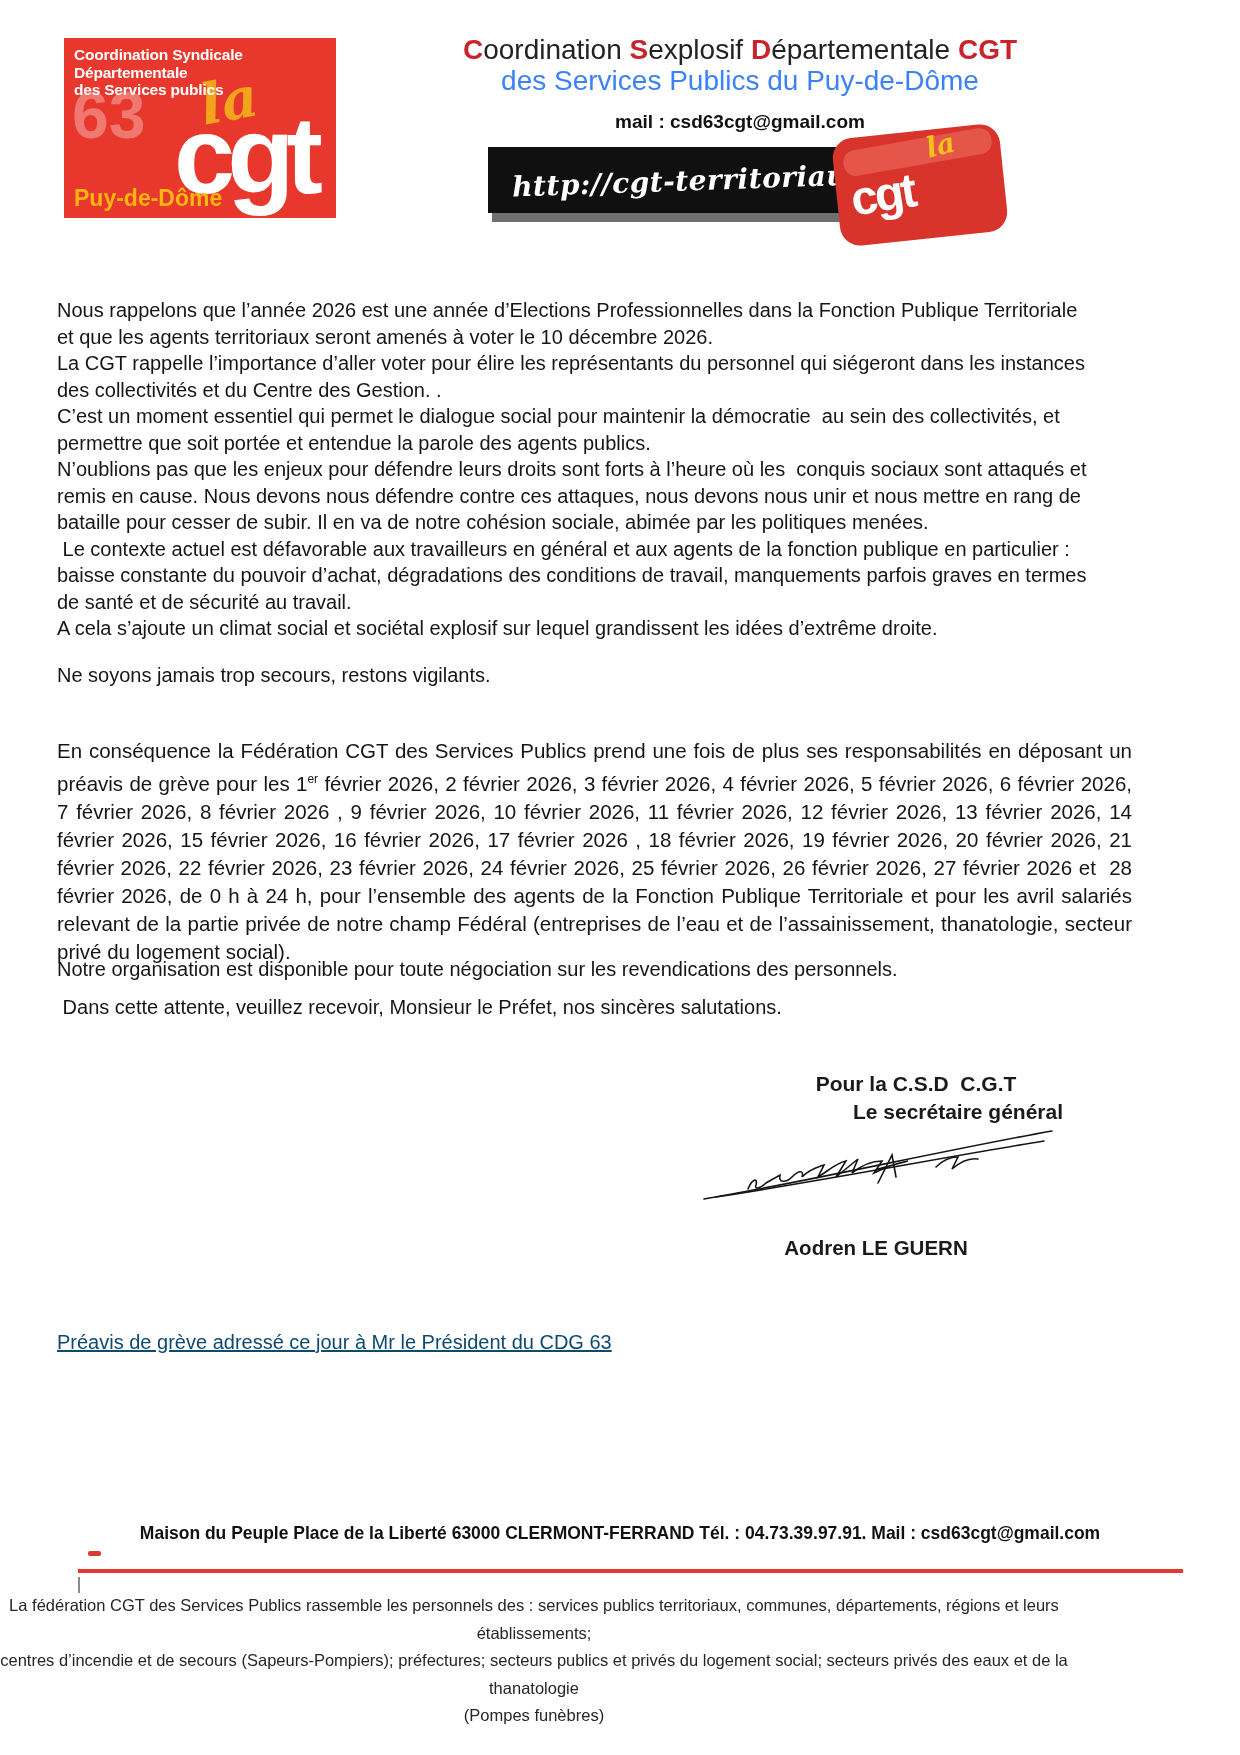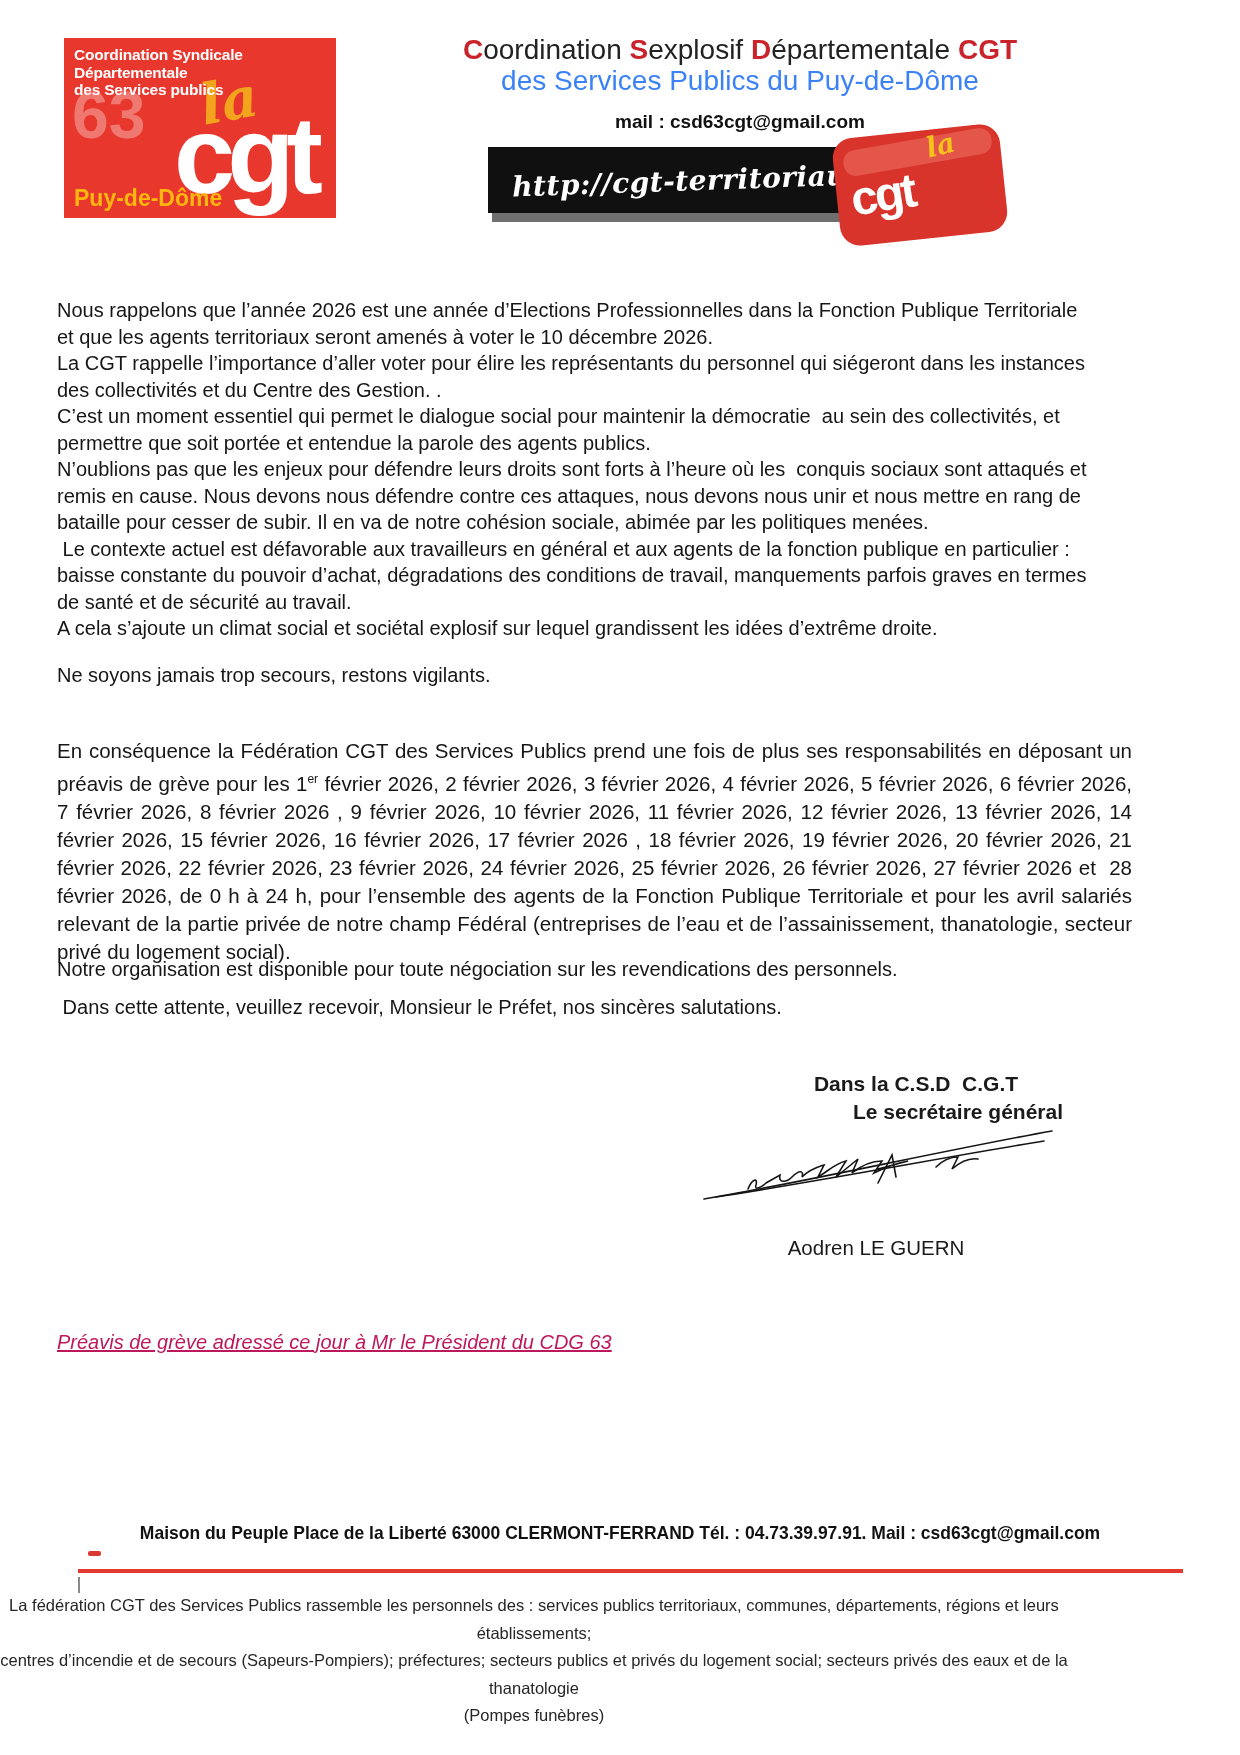--- a/index.html
+++ b/index.html
@@ -39,23 +39,23 @@
   .p1{top:297px;width:1040px;font-size:20px;line-height:26.5px;}
   .p2{top:664px;width:1040px;font-size:20px;}
   .p3{top:737px;width:1075px;font-size:20.5px;line-height:28px;text-align:justify;}
   .p3 sup{font-size:12px;}
   .p4{top:958px;width:1075px;font-size:20px;}
   .p5{top:996px;width:1075px;font-size:20px;}
   
   .sig-line1{position:absolute;left:766px;top:1072px;width:300px;text-align:center;font-size:21px;font-weight:bold;white-space:pre;}
   .sig-line2{position:absolute;left:808px;top:1100px;width:300px;text-align:center;font-size:21px;font-weight:bold;}
   .sig-svg{position:absolute;left:700px;top:1125px;}
-  .sig-name{position:absolute;left:726px;top:1236px;width:300px;text-align:center;font-size:20.5px;font-weight:normal;}
+  .sig-name{position:absolute;left:726px;top:1236px;width:300px;text-align:center;font-size:20.5px;font-weight:bold;}
   
-  .notice{position:absolute;left:57px;top:1331px;font-size:20px;font-style:italic;text-decoration:underline;color:#be185d;}
+  .notice{position:absolute;left:57px;top:1331px;font-size:20px;text-decoration:underline;color:#0c4a6e;}
   
   .footer-address{position:absolute;left:0;top:1522px;width:1240px;text-align:center;font-size:19px;font-weight:bold;color:#111;transform:scaleX(0.92);transform-origin:center;}
   .footer-red-dash{position:absolute;left:88px;top:1551px;width:13px;height:5px;background:#d93a31;border-radius:2px;}
   .footer-rule{position:absolute;left:78px;top:1569px;width:1105px;height:4px;background:#e23a2e;}
   .footer-gray-tick{position:absolute;left:78px;top:1577px;width:2px;height:16px;background:#8a8a8a;}
   .footer-desc{position:absolute;left:0;top:1592px;width:1068px;text-align:center;font-size:16.5px;line-height:27.5px;color:#262626;white-space:pre-line;}
 </style>
 </head>
 <body>
 
@@ -91,21 +91,21 @@
 La CGT rappelle l’importance d’aller voter pour élire les représentants du personnel qui siégeront dans les instances des collectivités et du Centre des Gestion. .
 C’est un moment essentiel qui permet le dialogue social pour maintenir la démocratie  au sein des collectivités, et permettre que soit portée et entendue la parole des agents publics.
 N’oublions pas que les enjeux pour défendre leurs droits sont forts à l’heure où les  conquis sociaux sont attaqués et remis en cause. Nous devons nous défendre contre ces attaques, nous devons nous unir et nous mettre en rang de bataille pour cesser de subir. Il en va de notre cohésion sociale, abimée par les politiques menées.
  Le contexte actuel est défavorable aux travailleurs en général et aux agents de la fonction publique en particulier : baisse constante du pouvoir d’achat, dégradations des conditions de travail, manquements parfois graves en termes de santé et de sécurité au travail.
 A cela s’ajoute un climat social et sociétal explosif sur lequel grandissent les idées d’extrême droite.</div>
   <div class="para p2">Ne soyons jamais trop secours, restons vigilants.</div>
   <div class="para p3"><span>En conséquence la Fédération CGT des Services Publics prend une fois de plus ses responsabilités en déposant un préavis de grève pour les 1</span><sup>er</sup><span> février 2026, 2 février 2026, 3 février 2026, 4 février 2026, 5 février 2026, 6 février 2026, 7 février 2026, 8 février 2026 , 9 février 2026, 10 février 2026, 11 février 2026, 12 février 2026, 13 février 2026, 14 février 2026, 15 février 2026, 16 février 2026, 17 février 2026 , 18 février 2026, 19 février 2026, 20 février 2026, 21 février 2026, 22 février 2026, 23 février 2026, 24 février 2026, 25 février 2026, 26 février 2026, 27 février 2026 et  28 février 2026, de 0 h à 24 h, pour l’ensemble des agents de la Fonction Publique Territoriale et pour les avril salariés relevant de la partie privée de notre champ Fédéral (entreprises de l’eau et de l’assainissement, thanatologie, secteur privé du logement social).</span></div>
   <div class="para p4">Notre organisation est disponible pour toute négociation sur les revendications des personnels.</div>
   <div class="para p5"> Dans cette attente, veuillez recevoir, Monsieur le Préfet, nos sincères salutations.</div>
 
-  <div class="sig-line1">Dans la C.S.D  C.G.T</div>
+  <div class="sig-line1">Pour la C.S.D  C.G.T</div>
   <div class="sig-line2">Le secrétaire général</div>
   <svg class="sig-svg" width="360" height="80" viewBox="0 0 360 80">
     <g fill="none" stroke="#151515" stroke-width="1.6" stroke-linecap="round">
       <path d="M4,74 C90,60 260,22 352,6"></path>
       <path d="M16,72 C110,58 268,28 344,16"></path>
       <path d="M48,64 c4,-10 10,-12 8,-4 c-2,6 6,2 10,-2 l14,-8 c-2,8 6,8 12,2 c8,-8 12,-6 10,0 c8,-8 16,-10 22,-12 l-6,12 c10,-6 18,-14 28,-16 l-10,16 l22,-18 l-6,14 c10,-8 20,-12 30,-12 l-8,12 c12,-6 22,-10 34,-12 l-30,8"></path>
       <path d="M178,58 l14,-28 4,22"></path>
       <path d="M236,42 q10,-10 22,-10 l-6,12 q14,-12 26,-10"></path>
     </g>
   </svg>

